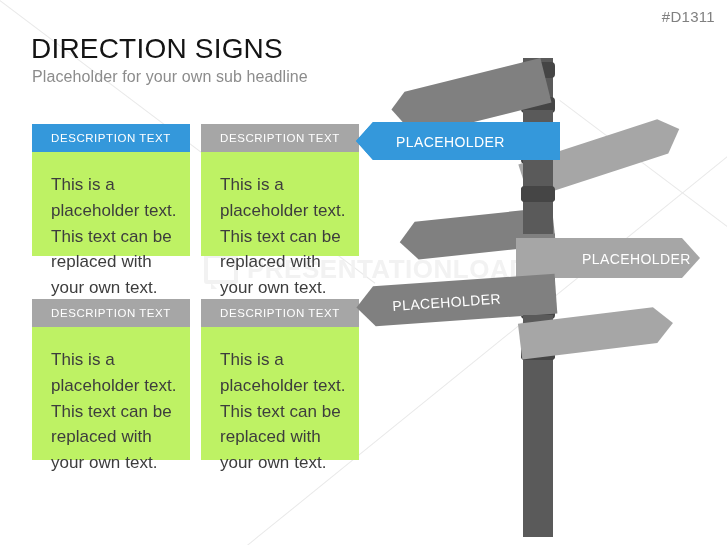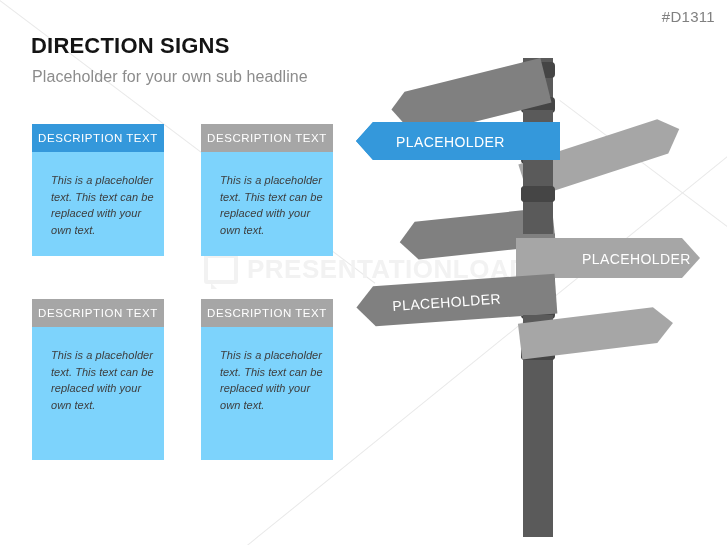--- a/index.html
+++ b/index.html
@@ -27,36 +27,36 @@
   }
   #watermark .wm-text{
     font-size:26px;letter-spacing:.5px;font-weight:bold;color:#f2f2f2;white-space:nowrap;line-height:1;
   }
 
   
   #doc-id{
     position:absolute;right:12px;top:8px;font-size:15px;color:#808080;letter-spacing:.3px;
   }
   #page-title{
-    position:absolute;left:31px;top:34px;font-size:22px;color:#141414;letter-spacing:.2px;
-    font-weight:bold;line-height:1.1;white-space:nowrap;
+    position:absolute;left:31px;top:34px;font-size:28px;color:#141414;letter-spacing:.2px;
+    font-weight:normal;line-height:1.1;white-space:nowrap;
   }
   #page-subtitle{
     position:absolute;left:32px;top:68px;font-size:16px;color:#8c8c8c;letter-spacing:.1px;
     font-weight:normal;line-height:1.1;white-space:nowrap;
   }
 
   
-  .card{position:absolute;width:132px;background:#7dd3fc;}
+  .card{position:absolute;width:158px;background:#bef264;}
   .card .card-header{
     height:28px;display:flex;align-items:center;justify-content:center;
     font-size:11.5px;letter-spacing:.55px;color:#ffffff;
   }
   .card .card-body{
-    padding:20px 3px 0 19px;font-size:11px;line-height:1.52;color:#3d3d3d;letter-spacing:.05px;font-style:italic;
+    padding:20px 3px 0 19px;font-size:17px;line-height:1.52;color:#3d3d3d;letter-spacing:.05px;
   }
   .card.accent  .card-header{background:#3498db;}
   .card.neutral .card-header{background:#a6a6a6;}
 
   #card-0{left:32px; top:124px;height:132px;}
   #card-1{left:201px;top:124px;height:132px;}
   #card-2{left:32px; top:299px;height:161px;}
   #card-3{left:201px;top:299px;height:161px;}
 
   

